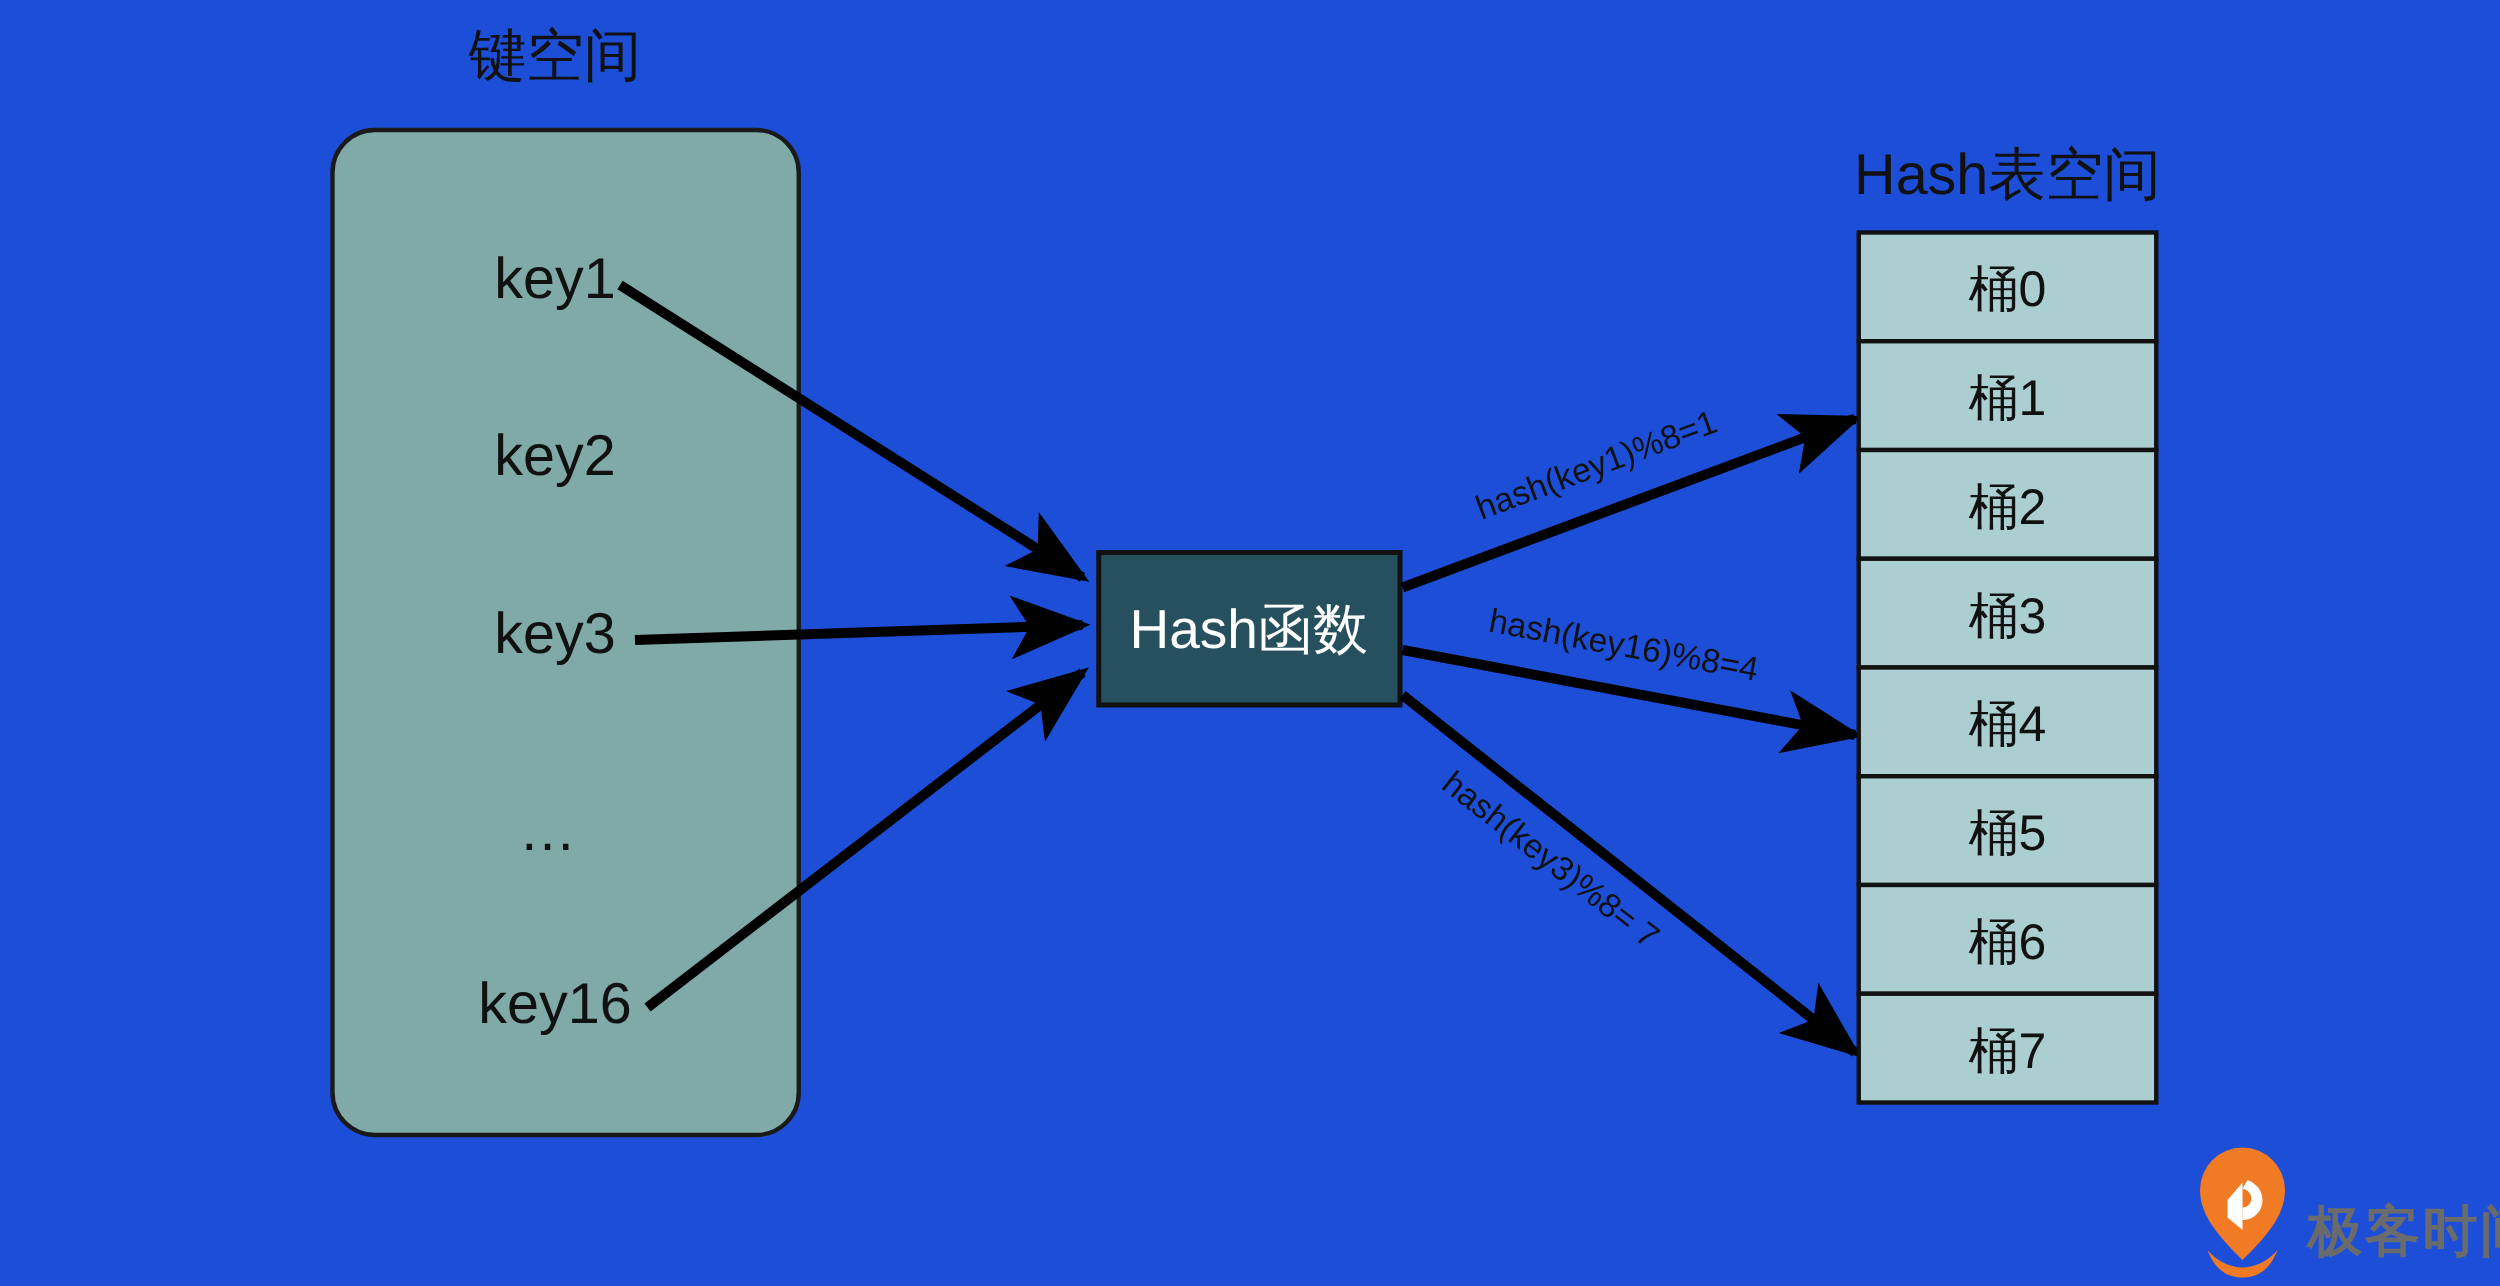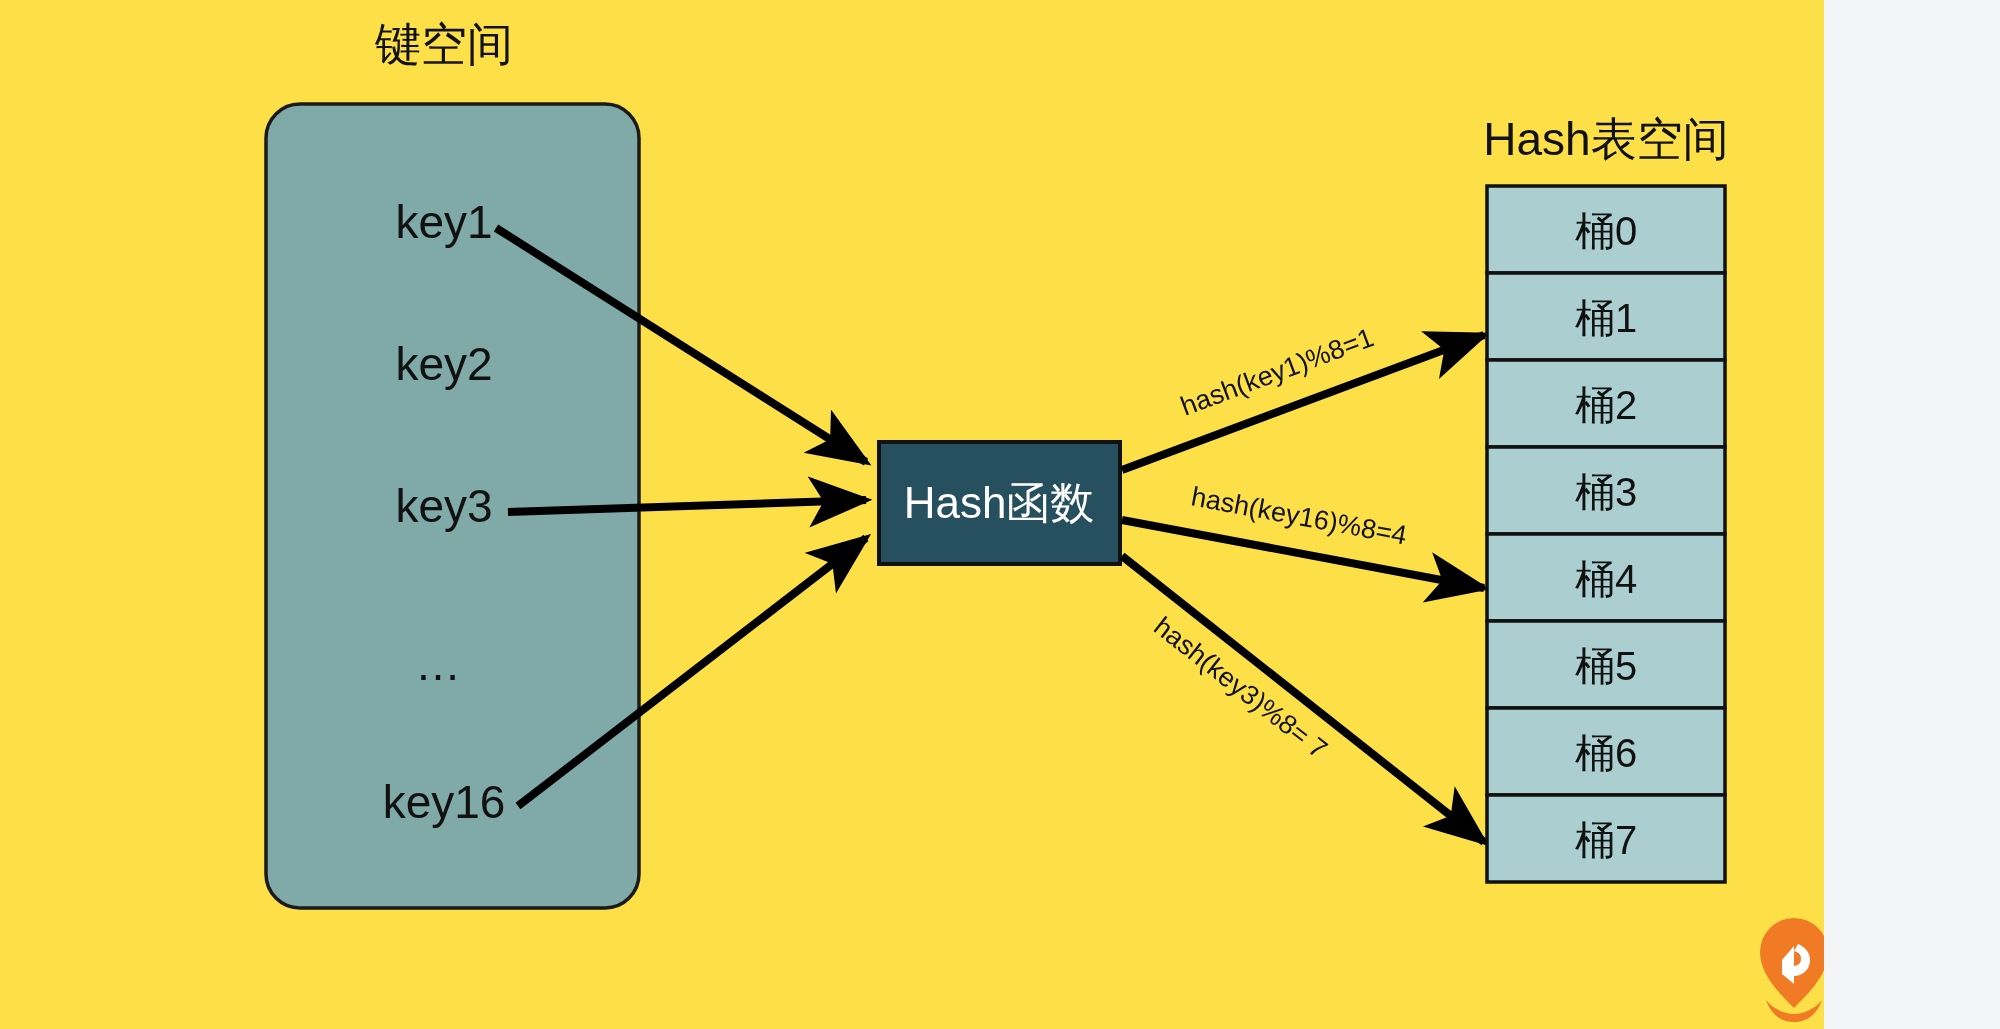--- a/index.html
+++ b/index.html
@@ -5,23 +5,23 @@
   html, body {
     margin: 0;
     padding: 0;
     background: #f4f5f7;
   }
   body {
     font-family: "Liberation Sans", "DejaVu Sans", sans-serif;
   }
   #stage {
     position: relative;
-    width: 1824px;
+    width: 2000px;
     height: 1029px;
-    background: #fde047;
+    background: #1d4ed8;
     overflow: hidden;
   }
   svg.layer {
     position: absolute;
     left: 0;
     top: 0;
     width: 2000px;
     height: 1029px;
   }
   .title-text {

